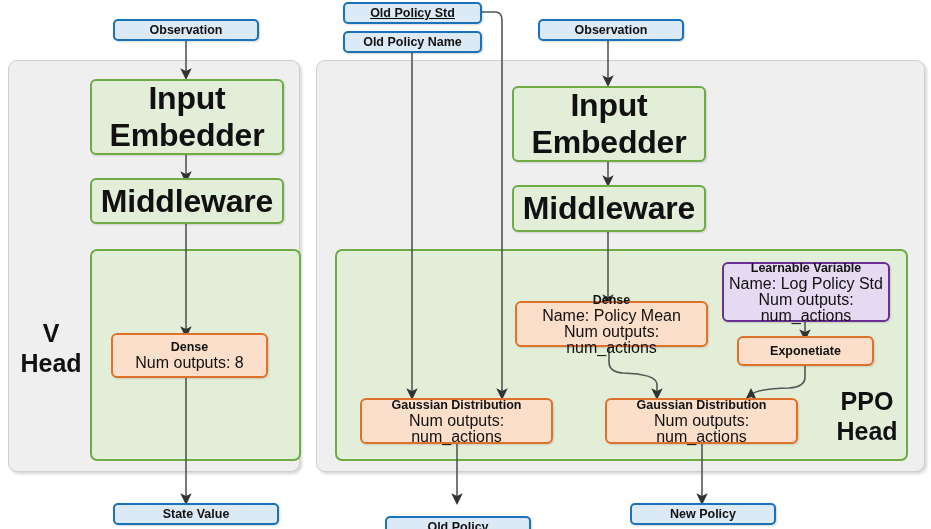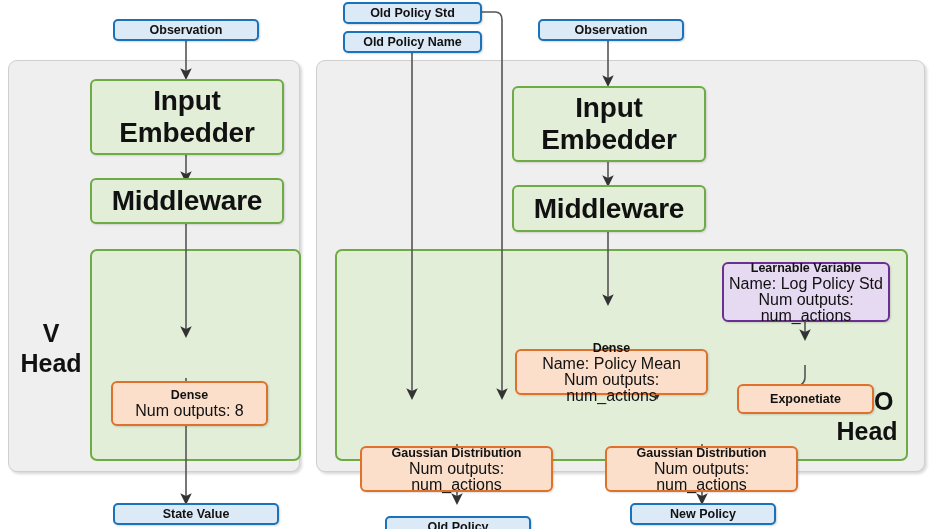--- a/index.html
+++ b/index.html
@@ -20,25 +20,24 @@
     position:absolute;background:#e2eed8;border:2px solid #6fab44;border-radius:7px;
   }
 
   
   .node{position:absolute;box-sizing:border-box;display:flex;flex-direction:column;
         align-items:center;justify-content:center;text-align:center;}
   .green-box{
     background:#e2eed8;border:2px solid #6fab44;border-radius:6px;
     box-shadow:1px 1px 2px rgba(0,0,0,.13);
   }
-  .green-box .big{font-size:28px;font-weight:bold;color:#111;letter-spacing:-.2px;}
+  .green-box .big{font-size:32px;font-weight:bold;color:#111;letter-spacing:-.2px;}
   .orange-box{
     background:#fbdfcb;border:2px solid #e0712a;border-radius:6px;
     box-shadow:1px 1px 2px rgba(0,0,0,.13);
-    margin-top:48px;
   }
   .purple-box{
     background:#e6d9f2;border:2px solid #6b2f94;border-radius:6px;
     box-shadow:1px 1px 2px rgba(0,0,0,.13);
   }
   .blue-box{
     background:#dce9f7;border:2px solid #1a72bb;border-radius:5px;
     box-shadow:1px 1px 2px rgba(0,0,0,.16);
   }
   .blue-box .lbl{font-size:12.5px;font-weight:bold;color:#111;}
@@ -92,21 +91,21 @@
 
       <path d="M457,444 L457,499"></path>
       <path d="M702,444 L702,499"></path>
     </g>
   </svg>
 
   <div class="node blue-box" style="left:113px;top:19px;width:146px;height:22px;">
     <span class="lbl">Observation</span>
   </div>
 
-  <div class="node blue-box" style="left:343px;top:2px;width:139px;height:22px;">
+  <div class="node blue-box" style="left:343px;top:2px;width:139px;height:22px;text-decoration:underline;">
     <span class="lbl">Old Policy Std</span>
   </div>
 
   <div class="node blue-box" style="left:343px;top:31px;width:139px;height:22px;">
     <span class="lbl">Old Policy Name</span>
   </div>
 
   <div class="node blue-box" style="left:538px;top:19px;width:146px;height:22px;">
     <span class="lbl">Observation</span>
   </div>

